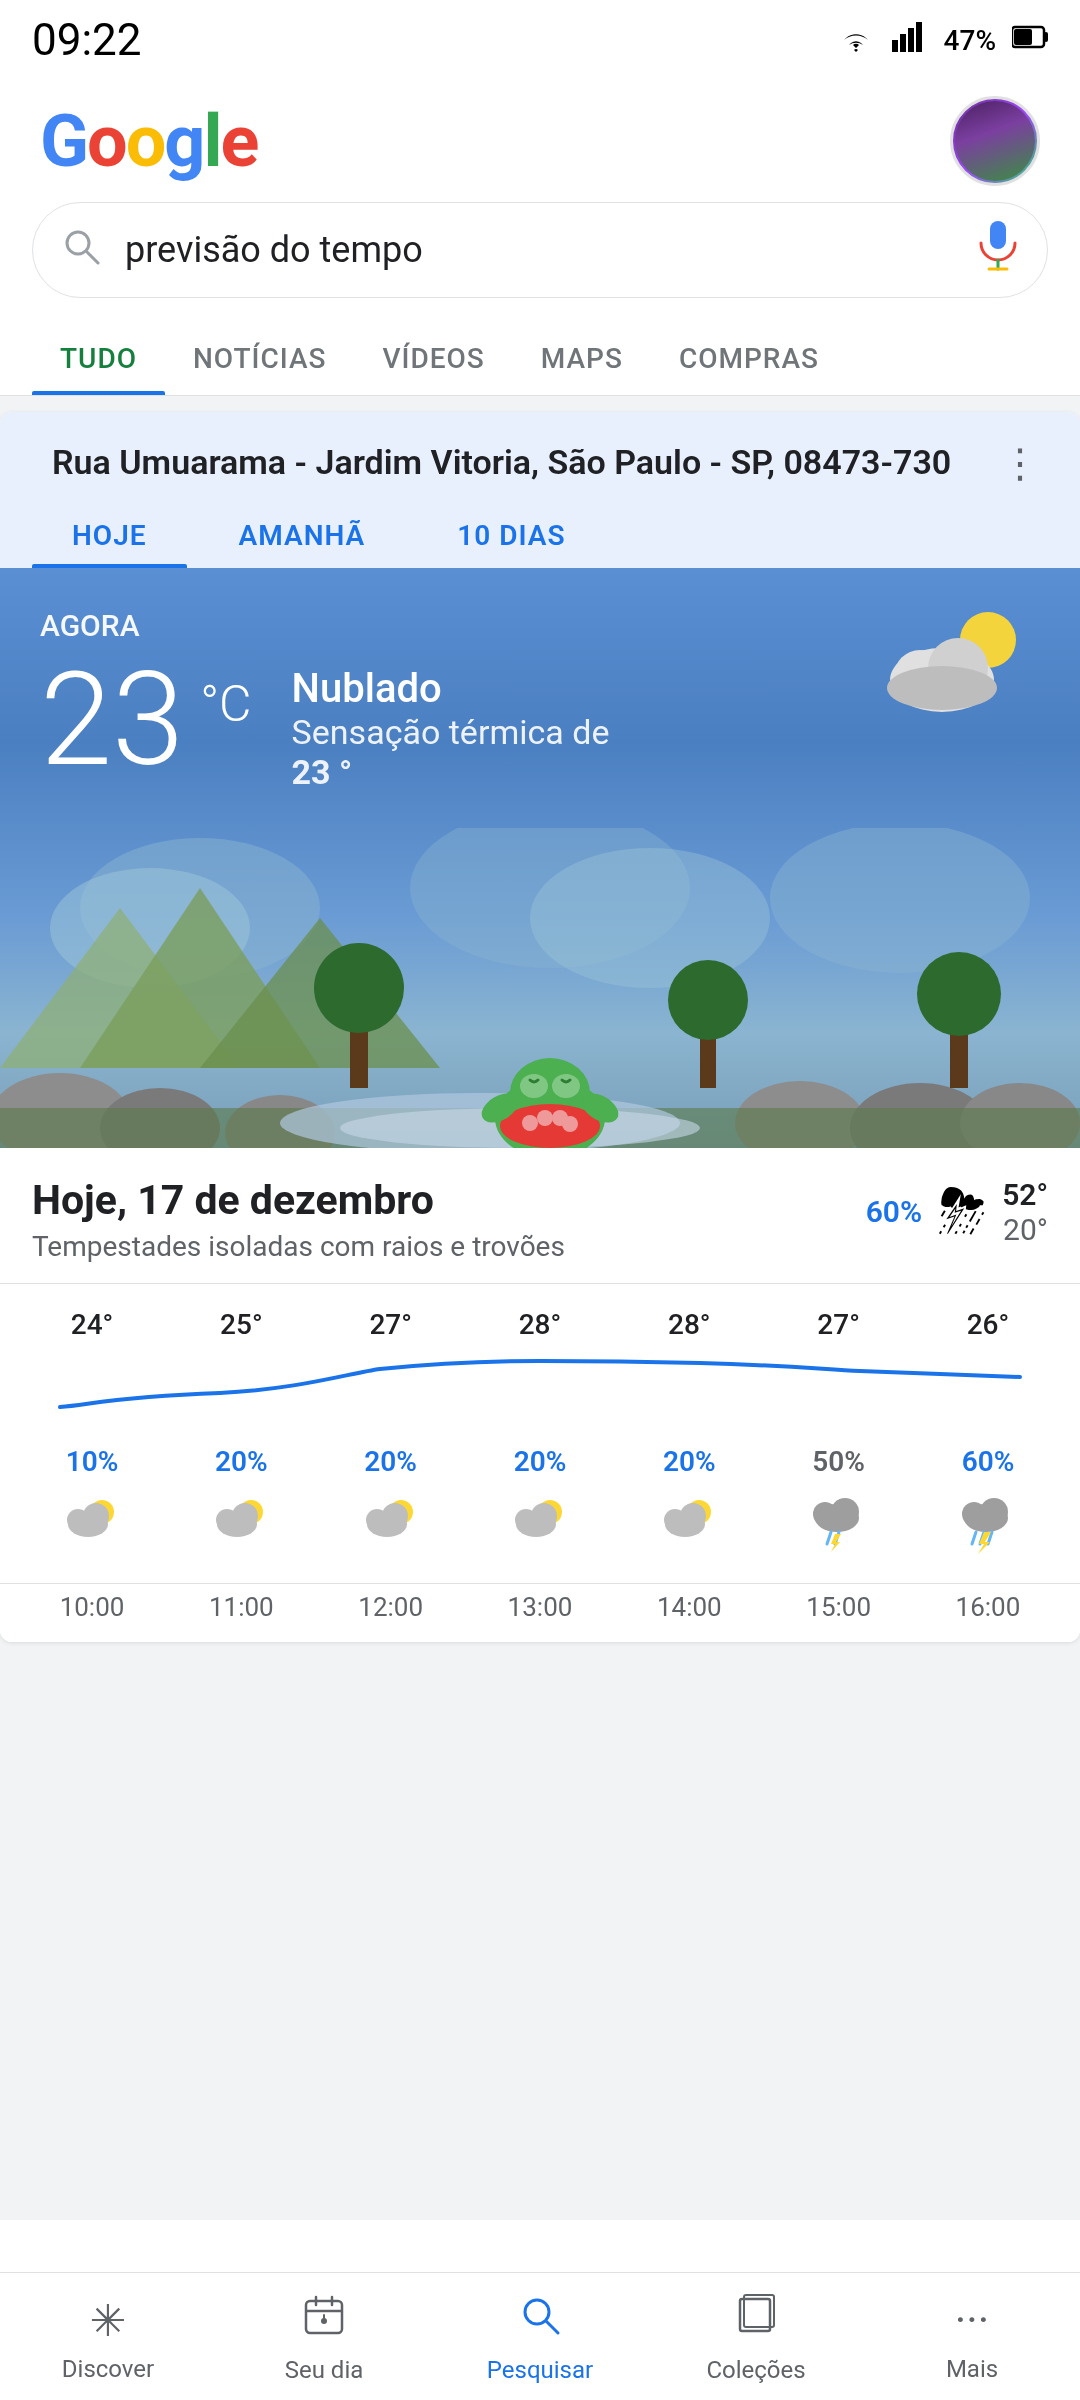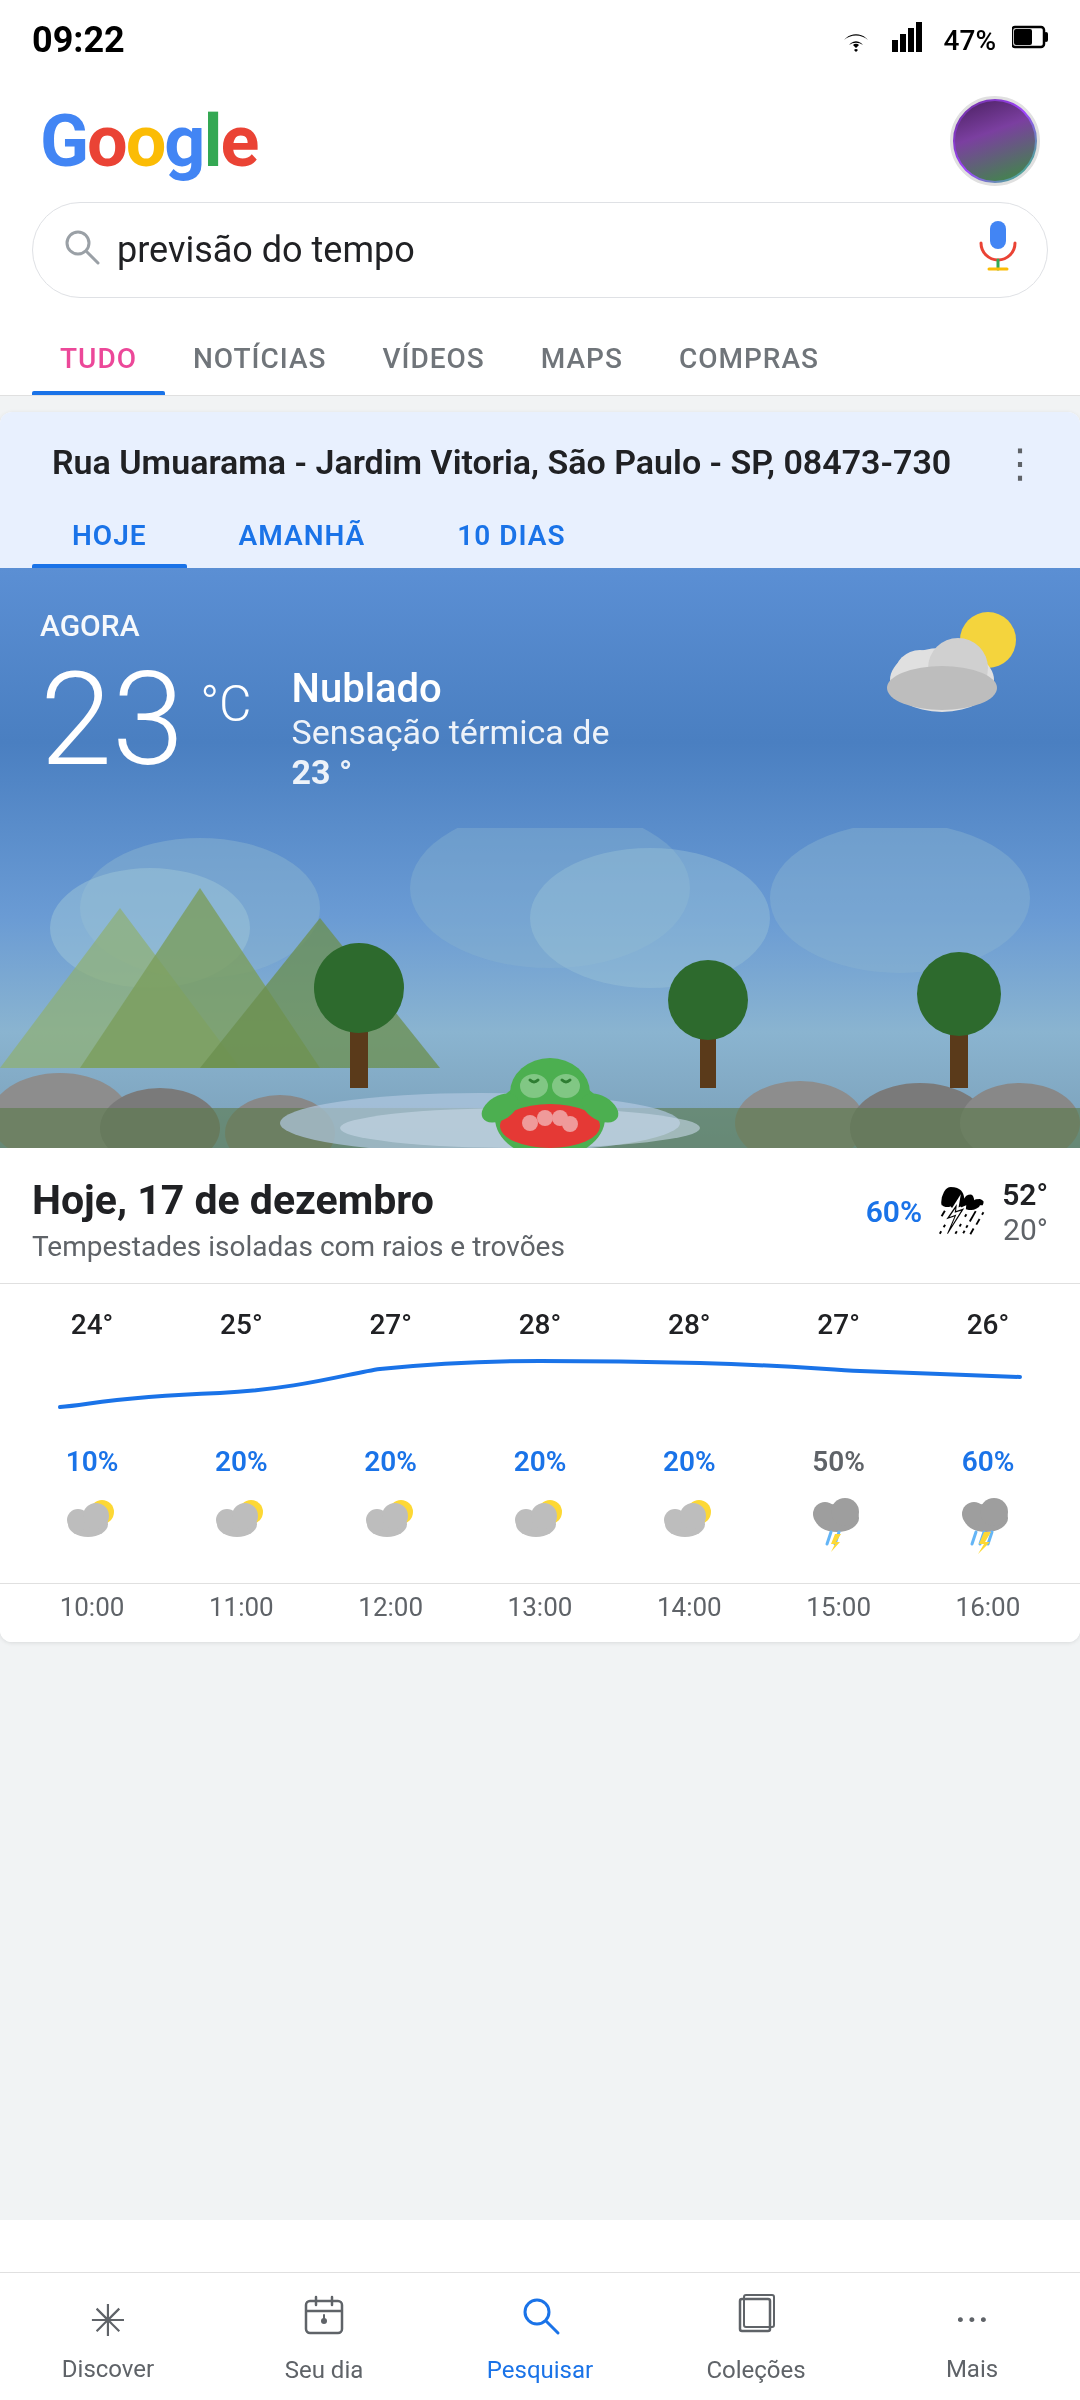--- a/index.html
+++ b/index.html
@@ -15,22 +15,22 @@
     
     .status-bar {
       display: flex;
       justify-content: space-between;
       align-items: center;
       padding: 18px 32px 10px 32px;
       background: #fff;
       height: 72px;
     }
     .status-time {
-      font-size: 36px;
-      font-weight: 700;
+      font-size: 44px;
+      font-weight: 400;
       color: #000;
     }
     .status-icons {
       display: flex;
       align-items: center;
       gap: 16px;
       font-size: 30px;
       color: #000;
     }
 
@@ -78,21 +78,21 @@
       padding: 0 32px 24px 32px;
     }
     .search-bar {
       display: flex;
       align-items: center;
       background: #fff;
       border: 1.5px solid #dfe1e5;
       border-radius: 50px;
       padding: 0 28px;
       height: 96px;
-      gap: 16px;
+      gap: 24px;
     }
     .search-icon-wrap {
       color: #9aa0a6;
       font-size: 36px;
     }
     .search-text {
       flex: 1;
       font-size: 36px;
       color: #202124;
     }
@@ -111,21 +111,21 @@
     .tab-item {
       padding: 20px 28px;
       font-size: 28px;
       font-weight: 500;
       color: #70757a;
       letter-spacing: 1px;
       cursor: pointer;
       position: relative;
     }
     .tab-item.active {
-      color: #ec4899;
+      color: #15803d;
     }
     .tab-item.active::after {
       content: '';
       position: absolute;
       bottom: 0;
       left: 0;
       right: 0;
       height: 4px;
       background: #1a73e8;
       border-radius: 2px 2px 0 0;

